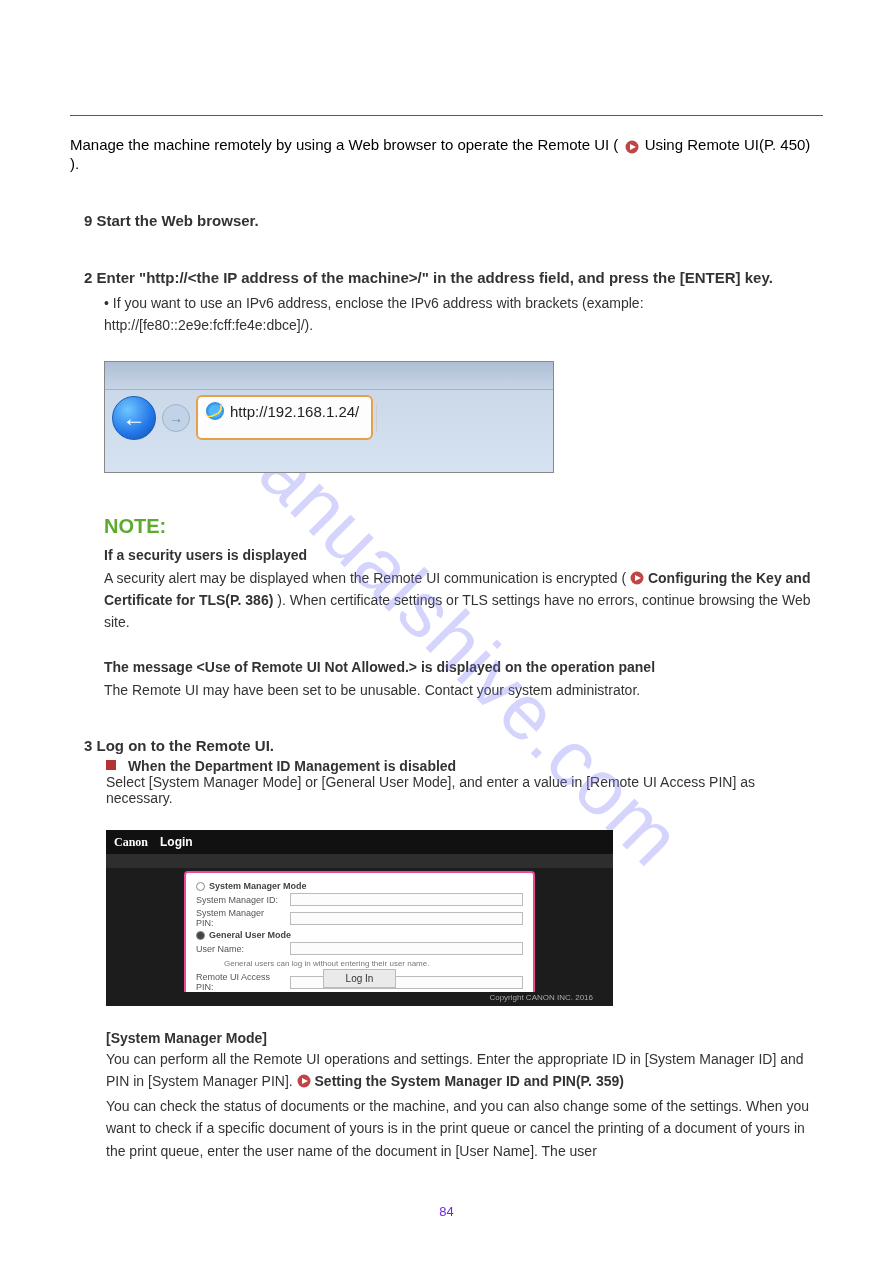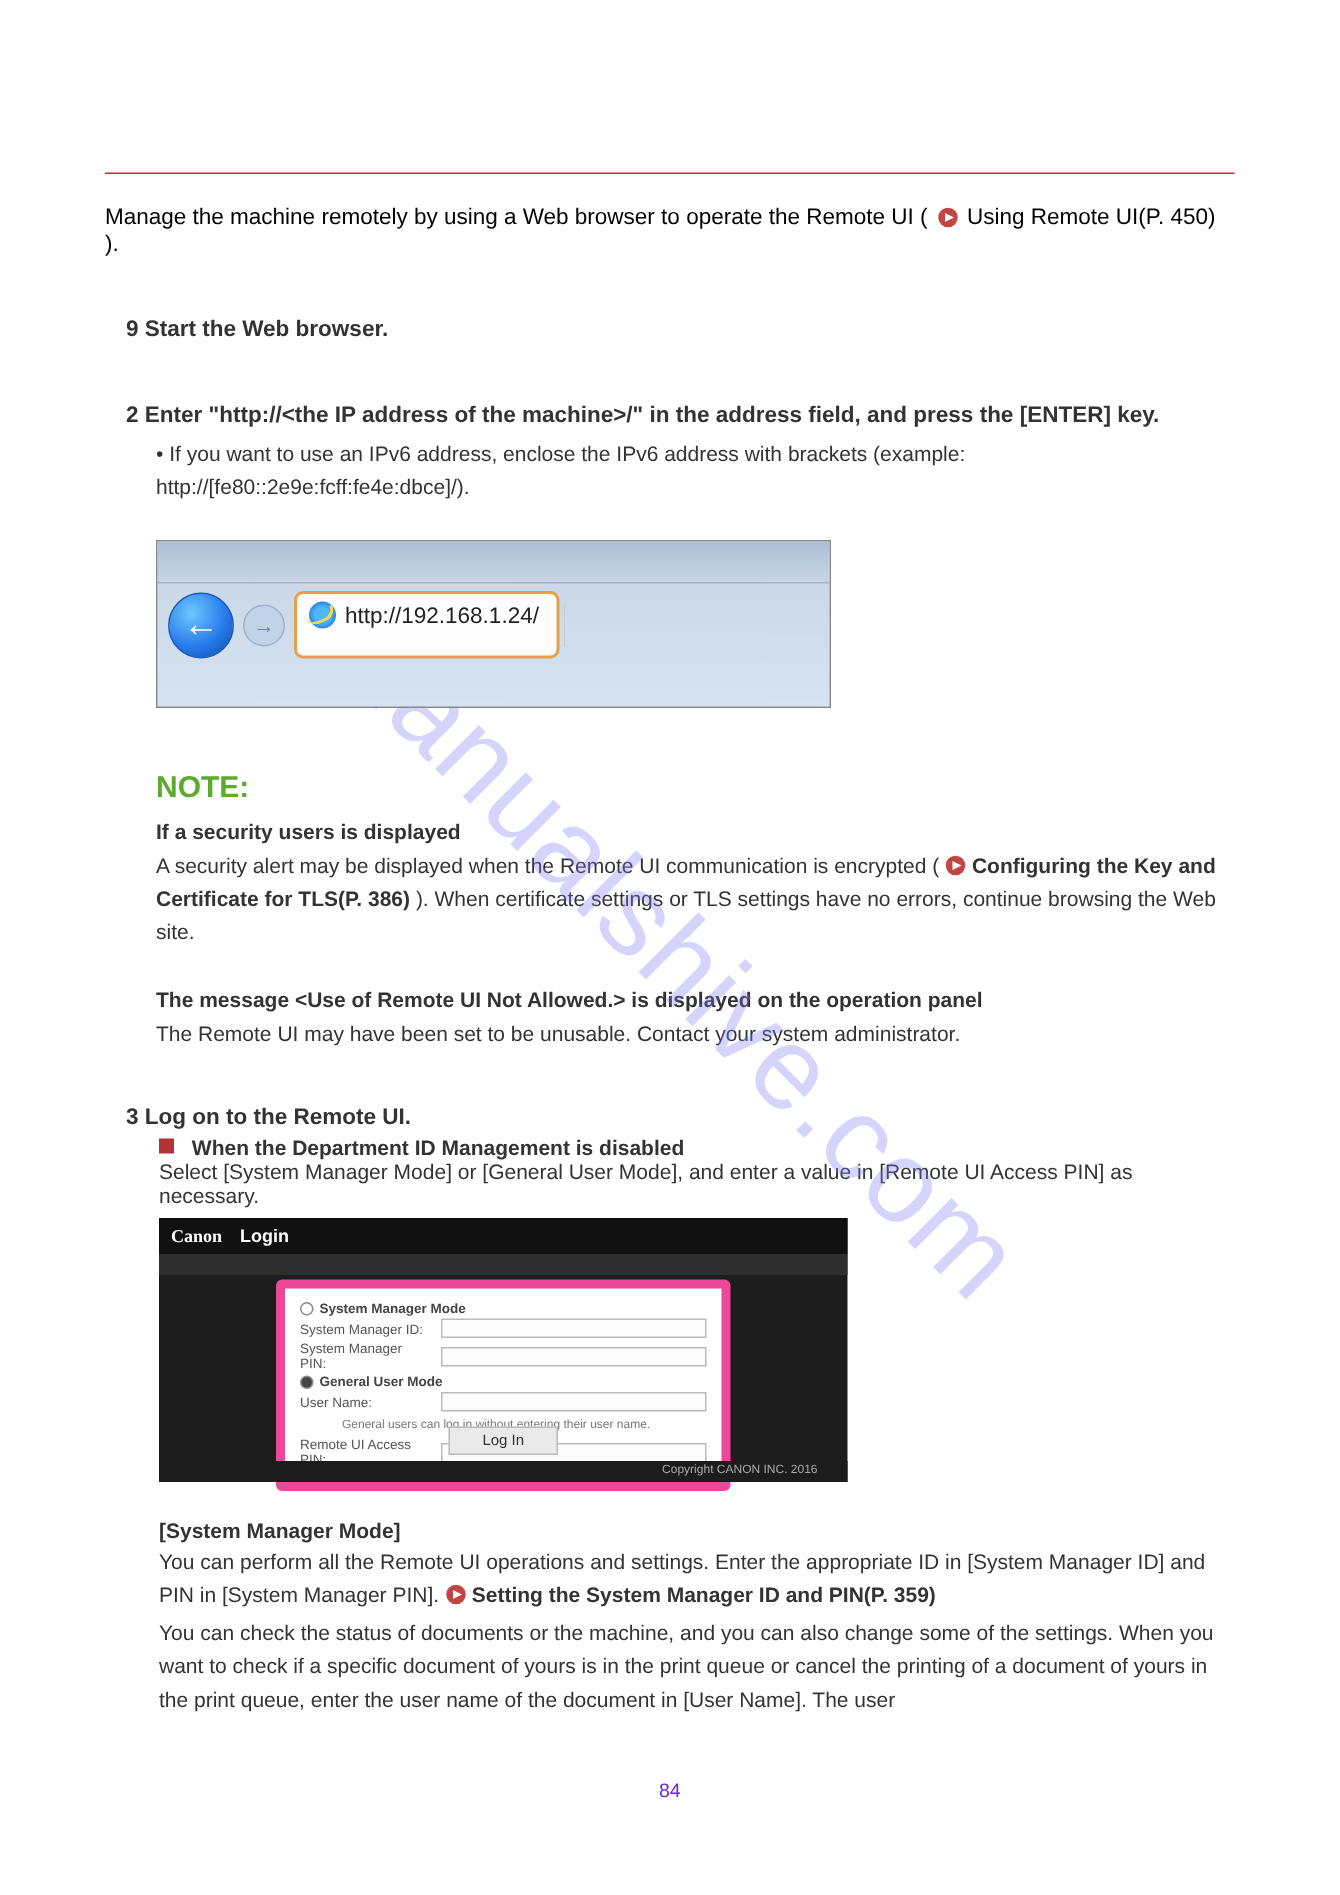--- a/index.html
+++ b/index.html
@@ -135,22 +135,22 @@
     font-weight: bold;
     margin-top: 36px;
     margin-left: 14px;
   }
   .sub-intro {
     font-size: 14px;
     margin-left: 36px;
     margin-top: 4px;
   }
   .login-shot {
-    margin: 7px 0 0 36px;
-    width: 459px;
+    margin: 24px 0 0 36px;
+    width: 507px;
     height: 176px;
     background: #1c1c1c;
     position: relative;
   }
   .login-head {
     height: 24px;
     background: #111;
     color: #fff;
     font-size: 12px;
     display: flex;
@@ -159,21 +159,21 @@
     font-weight: bold;
   }
   .login-subhead {
     height: 14px;
     background: #2e2e2e;
   }
   .login-panel {
     position: absolute;
     top: 41px; left: 78px; right: 78px;
     background: #fff;
-    border: 6px solid #ec4899;
+    border: 2px solid #ec4899;
     border-radius: 4px;
     padding: 6px 10px 8px 10px;
     font-size: 9px;
     color: #555;
   }
   .lp-row { display: flex; align-items: center; margin: 2px 0; gap: 4px; }
   .lp-radio { width: 9px; height: 9px; border-radius: 50%; border: 1px solid #888; flex-shrink: 0; }
   .lp-label { flex: 0 0 90px; text-align: left; padding-right: 4px; }
   .lp-input { flex: 1; height: 13px; border: 1px solid #bbb; background: #fcfcfc; }
   .lp-section { font-size: 9px; font-weight: bold; color: #444; }

